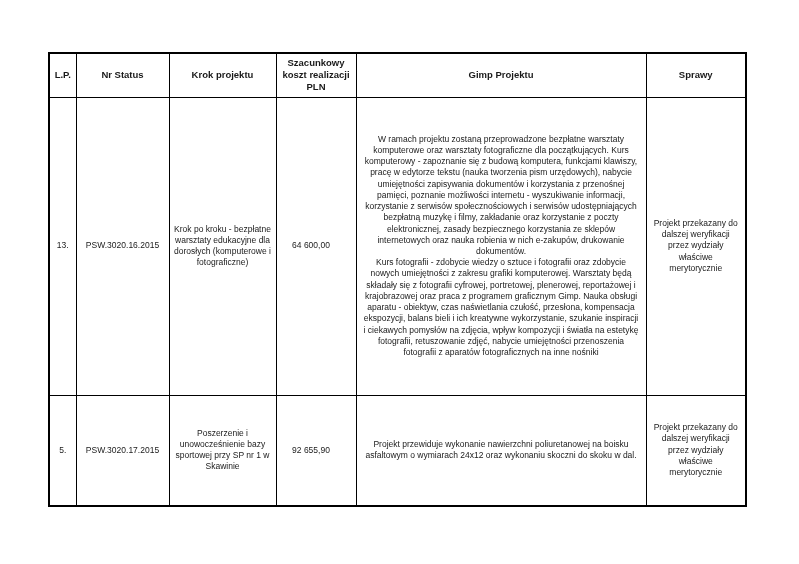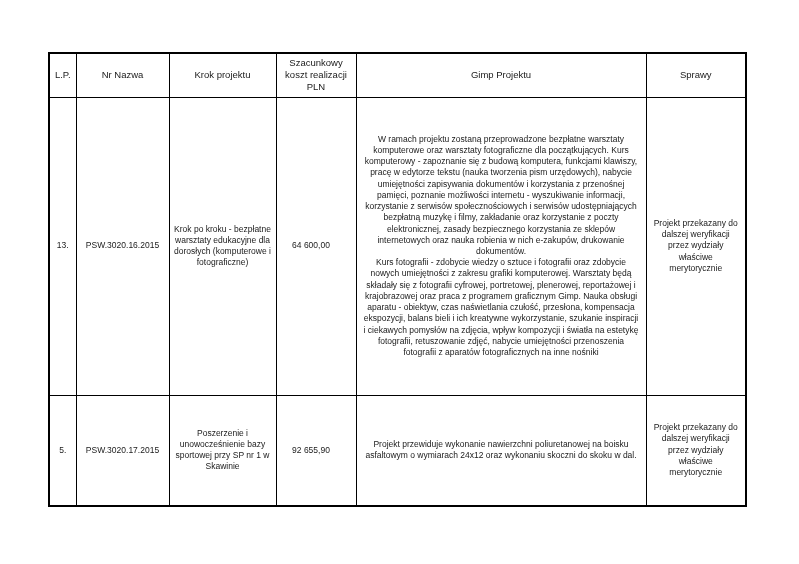--- a/index.html
+++ b/index.html
@@ -30,21 +30,21 @@
     border: 1.5px solid #000;
     text-align: center;
     vertical-align: middle;
     padding: 2px 3px;
     font-size: 8.5px;
     line-height: 1.32;
     color: #1a1a1a;
     overflow: hidden;
   }
   .doc-table th {
-    font-weight: normal;
+    font-weight: bold;
     font-size: 9.5px;
     line-height: 1.25;
   }
   tr.header-row { height: 44px; }
   tr.row-12 { height: 298px; }
   tr.row-13 { height: 111px; }
   td.koszt-cell {
     padding-right: 13px;
   }
   td.opis-cell {
@@ -66,21 +66,21 @@
       <col style="width:27px">
       <col style="width:93px">
       <col style="width:107px">
       <col style="width:80px">
       <col style="width:290px">
       <col style="width:100px">
     </colgroup>
     <tbody>
       <tr class="header-row">
         <th>L.P.</th>
-        <th>Nr Nazwa</th>
+        <th>Nr Status</th>
         <th>Krok projektu</th>
         <th>Szacunkowy koszt realizacji PLN</th>
         <th>Gimp Projektu</th>
         <th>Sprawy</th>
       </tr>
 
       <tr class="row-12">
         <td>13.</td>
         <td>PSW.3020.16.2015</td>
         <td>Krok po kroku - bezpłatne warsztaty edukacyjne dla dorosłych (komputerowe i fotograficzne)</td>

